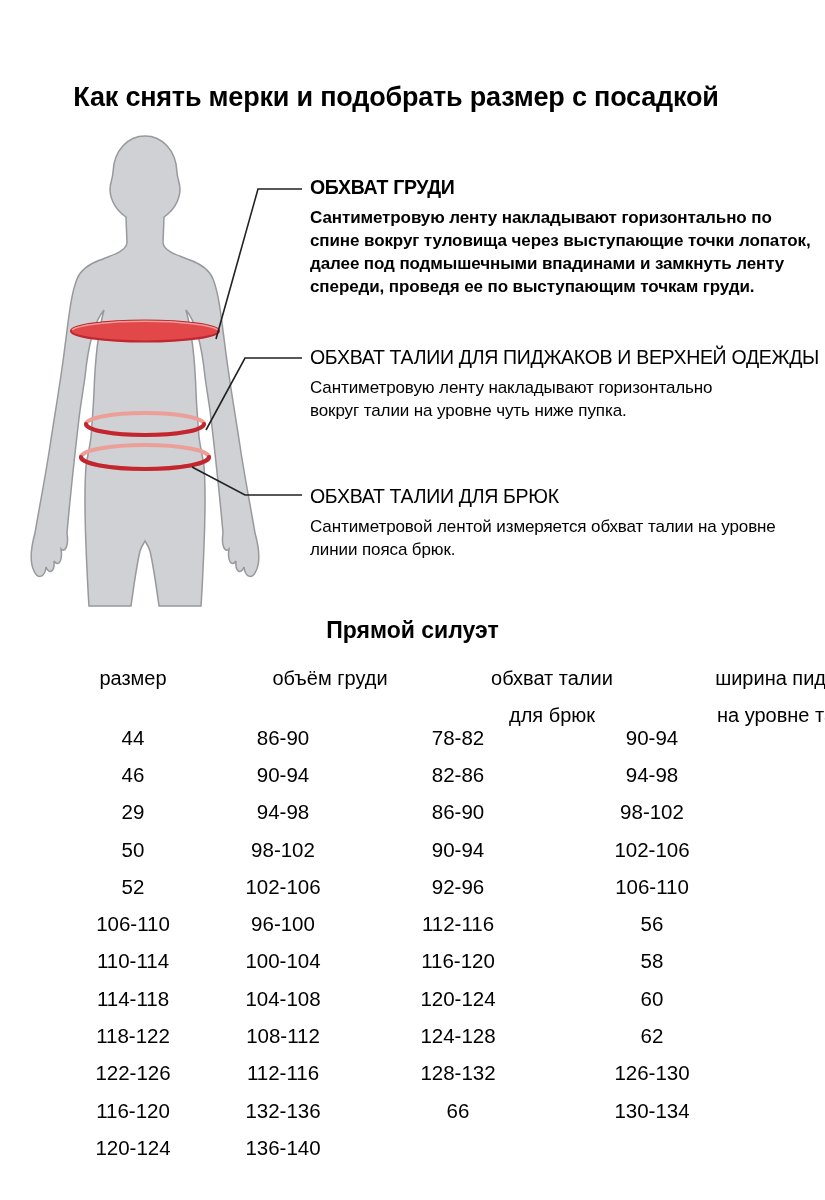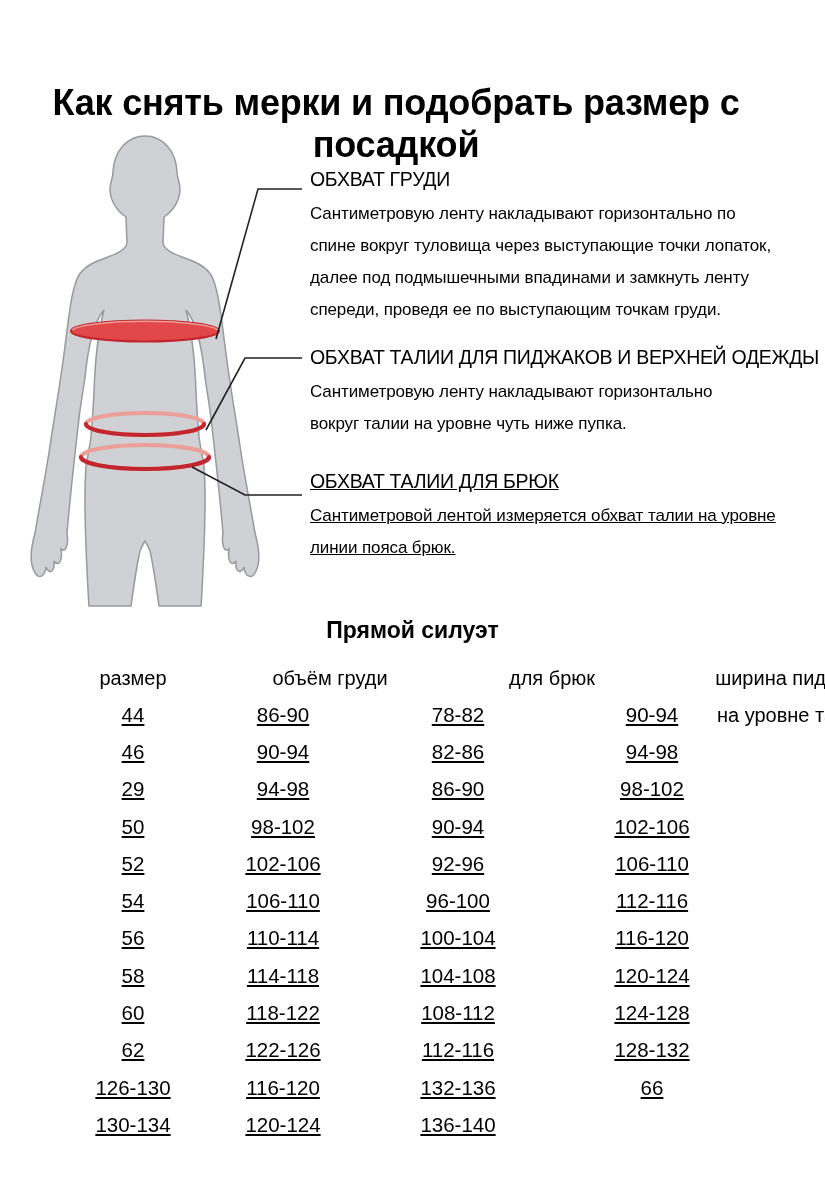--- a/index.html
+++ b/index.html
@@ -8,21 +8,21 @@
     width:825px;height:1200px;
     background:#fff;
     font-family:"Liberation Sans", sans-serif;
     color:#000;
     overflow:hidden;
   }
   .main-title{
     position:absolute;
     top:82px;left:0;width:792px;
     text-align:center;
-    font-size:36px;
+    font-size:27px;
     font-weight:bold;
     letter-spacing:-0.2px;
   }
   .figure-svg{
     position:absolute;
     left:0;top:130px;
     width:310px;height:480px;
   }
   .silhouette{fill:var(--sil-fill);stroke:var(--sil-line);stroke-width:1.5;}
   .band-fill{fill:var(--band-fill);stroke:var(--band-dark);stroke-width:2.2;}
@@ -32,42 +32,42 @@
   .leader{fill:none;stroke:#222;stroke-width:1.6;}
   .annotation{position:absolute;left:310px;width:512px;}
   .ann-head{
     font-size:19.5px;
     letter-spacing:-0.3px;
     white-space:nowrap;
   }
   .ann-body{
     margin-top:7px;
     font-size:17px;
-    line-height:32px;
+    line-height:23px;
     letter-spacing:-0.1px;
     white-space:pre-line;
   }
-  #ann-1{top:168px;}
+  #ann-1{top:176px;font-weight:bold;}
   #ann-2{top:346px;}
-  #ann-3{top:470px;text-decoration:underline;}
+  #ann-3{top:485px;}
   .table-title{
     position:absolute;
     top:617px;left:0;width:825px;
     text-align:center;
     font-size:23px;
     font-weight:bold;
   }
   .size-header, .size-body{
     position:absolute;
     left:66px;
     display:grid;
     grid-template-columns:134px 166px 184px 204px;
   }
   .size-header{top:660px;gap:47px;}
-  .size-body{top:696px;grid-auto-rows:37.3px;text-decoration:underline;}
+  .size-body{top:719px;grid-auto-rows:37.3px;}
   .hcell{display:flex;flex-direction:column;}
   .hline{
     height:37px;
     display:flex;align-items:center;justify-content:center;
     font-size:20px;
   }
   .cell{
     display:flex;align-items:center;justify-content:center;
     font-size:20.5px;
   }
@@ -174,20 +174,21 @@
   <div class="size-header">
       <div class="hcell">
         <div class="hline">размер</div>
         <div class="hline"></div>
       </div>
       <div class="hcell">
         <div class="hline">объём груди</div>
         <div class="hline"></div>
       </div>
       <div class="hcell">
+        <div class="hline">обхват талии</div>
         <div class="hline">для брюк</div>
       </div>
       <div class="hcell">
         <div class="hline">ширина пиджака</div>
         <div class="hline">на уровне талии</div>
       </div>
     </div>
   <div class="size-body">
       <div class="cell">44</div>
       <div class="cell">86-90</div>
@@ -202,21 +203,20 @@
       <div class="cell">86-90</div>
       <div class="cell">98-102</div>
       <div class="cell">50</div>
       <div class="cell">98-102</div>
       <div class="cell">90-94</div>
       <div class="cell">102-106</div>
       <div class="cell">52</div>
       <div class="cell">102-106</div>
       <div class="cell">92-96</div>
       <div class="cell">106-110</div>
-      <div class="cell">54</div>
       <div class="cell">106-110</div>
       <div class="cell">96-100</div>
       <div class="cell">112-116</div>
       <div class="cell">56</div>
       <div class="cell">110-114</div>
       <div class="cell">100-104</div>
       <div class="cell">116-120</div>
       <div class="cell">58</div>
       <div class="cell">114-118</div>
       <div class="cell">104-108</div>

